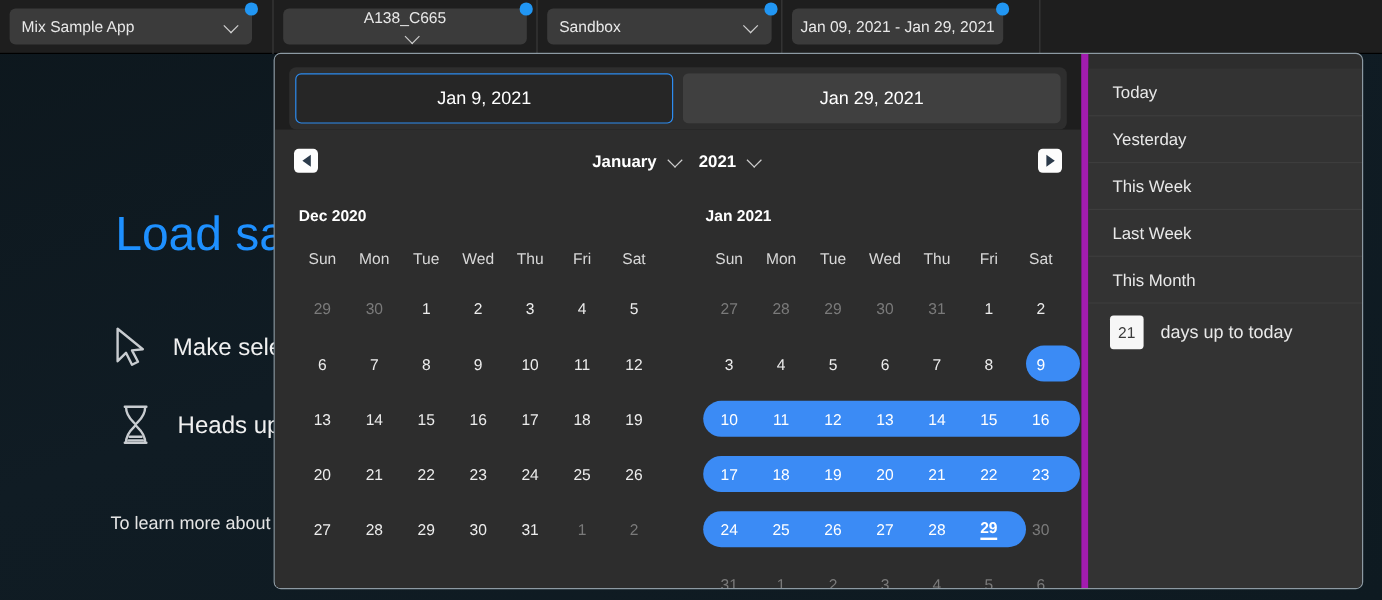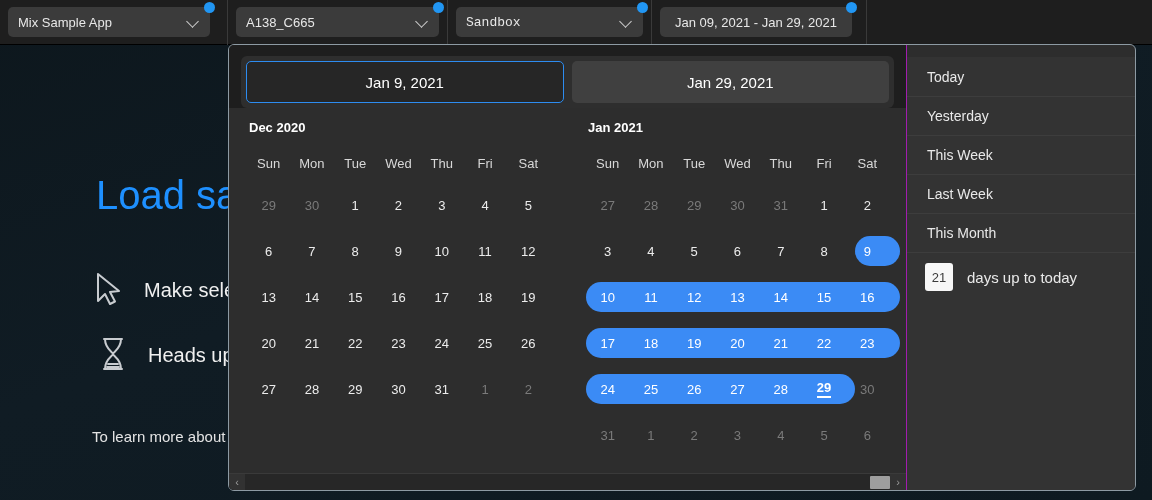--- a/index.html
+++ b/index.html
@@ -62,23 +62,23 @@
     top: -5px; right: -5px;
     width: 11px; height: 11px;
     border-radius: 50%;
     background: #2196f3;
   }
   .fc1 { width: 228px; }
   .fc2 { width: 220px; }
   .fc3 { width: 204px; }
   .fc4 { width: 215px; }
   .fc1 .filter-pill { width: 202px; }
-  .fc2 .filter-pill { width: 228px; }
-  .fc3 .filter-pill { width: 190px; font-family: Liberation Mono, monospace; }
-  .fc4 .filter-pill { width: 192px; justify-content: center; }
+  .fc2 .filter-pill { width: 228px; flex-direction: column; }
+  .fc3 .filter-pill { width: 190px; }
+  .fc4 .filter-pill { width: 176px; justify-content: center; }
 
   
   .bg-content {
     position: absolute;
     top: 45px; left: 0;
     width: 1152px; height: 455px;
   }
   .bg-title {
     position: absolute;
     left: 96px; top: 128px;
@@ -112,21 +112,21 @@
     display: flex;
     background: #2d2d2d;
     border: 1px solid #8d9aa3;
     border-radius: 6px;
     overflow: hidden;
   }
   .picker-main {
     width: 678px;
     background: #1e1e1e;
     display: flex; flex-direction: column;
-    border-right: 1px solid #a21caf;
+    border-right: 6px solid #a21caf;
   }
 
   
   .range-tabs {
     margin: 11px 12px 0 12px;
     height: 52px;
     background: #2e2e2e;
     border-radius: 6px;
     display: flex; align-items: center;
     padding: 5px;
@@ -361,20 +361,38 @@
 
       <div class="range-tabs">
         <div class="range-tab active">
           <span>Jan 9, 2021</span>
         </div>
         <div class="range-tab other">
           <span>Jan 29, 2021</span>
         </div>
       </div>
 
+      <div class="month-nav">
+        <div class="nav-btn">
+          <span class="tri-l"></span>
+        </div>
+        <div class="month-center">
+          <div class="sel-group">
+            <span>January</span>
+            <span class="chev-down"></span>
+          </div>
+          <div class="sel-group">
+            <span>2021</span>
+            <span class="chev-down"></span>
+          </div>
+        </div>
+        <div class="nav-btn">
+          <span class="tri-r"></span>
+        </div>
+      </div>
 
       <div class="cals" id="calendars">
           <div class="cal">
             <div class="cal-title">Dec 2020</div>
             <div class="dow-row">
               <div class="dow">Sun</div>
               <div class="dow">Mon</div>
               <div class="dow">Tue</div>
               <div class="dow">Wed</div>
               <div class="dow">Thu</div>

